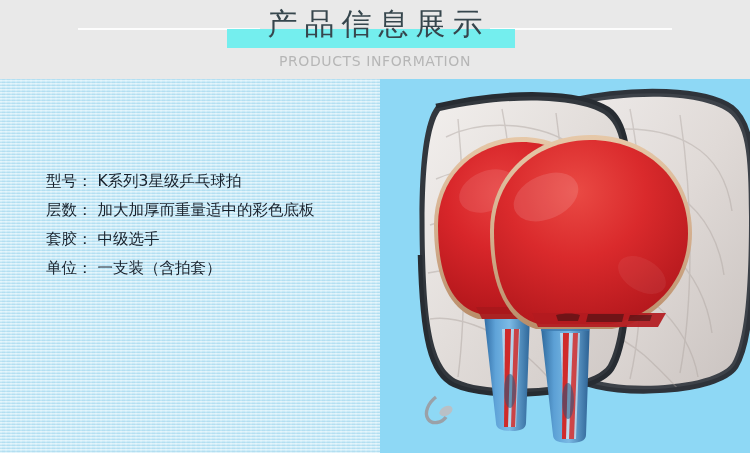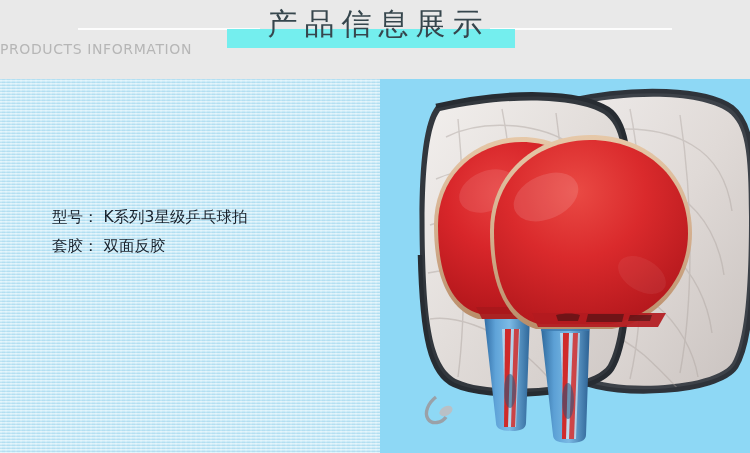--- a/index.html
+++ b/index.html
@@ -53,22 +53,23 @@
     font-size: 30px;
     line-height: 34px;
     font-weight: 400;
     letter-spacing: 7px;
     text-indent: 7px;
     color: #36464d;
     white-space: nowrap;
   }
   .title-en {
     position: absolute;
-    left: 0; top: 40px;
-    width: 750px;
+    left: 0; top: 52px;
+    width: 750px;
+    text-align: center;
     font-size: 14px;
     line-height: 18px;
     letter-spacing: 0.6px;
     color: #b6b6b6;
     white-space: nowrap;
   }
 
   
   .panel {
     position: absolute;
@@ -100,24 +101,23 @@
         rgba(255,255,255,0.14) 0px,
         rgba(255,255,255,0.14) 2px,
         rgba(150,205,230,0.10) 2px,
         rgba(150,205,230,0.10) 5px
       );
   }
 
   
   .specs {
     position: absolute;
-    left: 52px;
+    left: 46px;
     top: 88px;
     width: 310px;
-    margin-top: 36px;
   }
   .spec-line {
     font-size: 15.5px;
     line-height: 29px;
     color: #17202b;
     white-space: nowrap;
     font-family: "DejaVu Sans", "Liberation Sans", sans-serif;
   }
 
   
@@ -143,21 +143,23 @@
     <div class="title-cn">产品信息展示</div>
     <div class="title-en">PRODUCTS INFORMATION</div>
   </div>
 
   <div class="panel">
 
     <div class="panel-texture"></div>
 
     <div class="specs">
       <div class="spec-line">型号： K系列3星级乒乓球拍</div>
-      <div class="spec-line">套胶： 双面反胶</div>
+      <div class="spec-line">层数： 加大加厚而重量适中的彩色底板</div>
+      <div class="spec-line">套胶： 中级选手</div>
+      <div class="spec-line">单位： 一支装（含拍套）</div>
     </div>
 
     <div class="photo">
       <svg class="photo-svg" width="370" height="374" viewBox="0 0 370 374" xmlns="http://www.w3.org/2000/svg">
         <defs>
           <linearGradient id="caseGrad" x1="0" y1="0" x2="1" y2="1">
             <stop offset="0%" stop-color="#f2efed"></stop>
             <stop offset="45%" stop-color="#e3dedb"></stop>
             <stop offset="100%" stop-color="#cfc8c5"></stop>
           </linearGradient>

